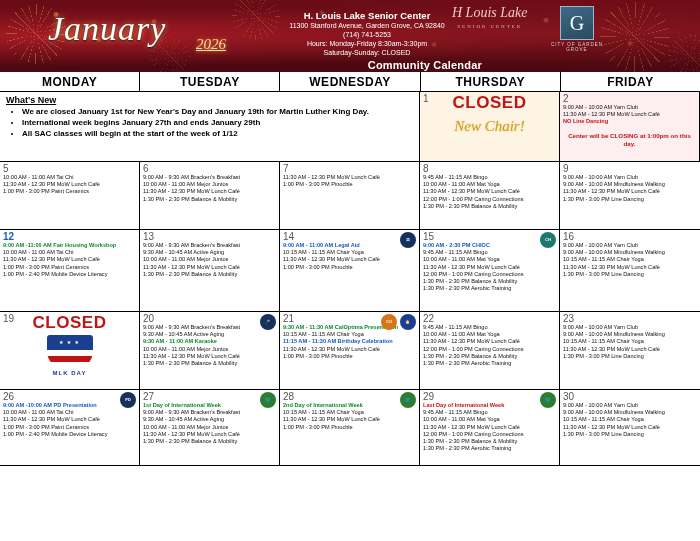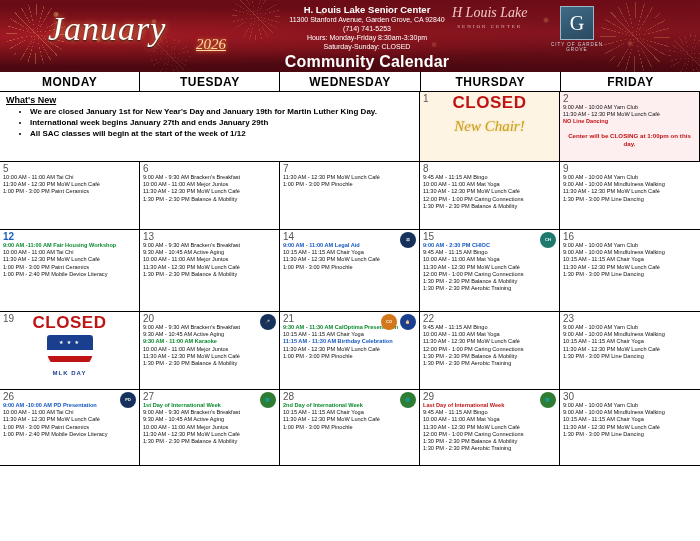--- a/index.html
+++ b/index.html
@@ -51,26 +51,26 @@
     text-shadow: 0 0 6px rgba(255,180,90,.8), 0 1px 2px #000;
   }
   .year-title {
     position:absolute; left:196px; top:36px;
     font-family:"Liberation Serif", serif;
     font-size:15px; color:#ffd9a0; font-style:italic;
     text-shadow:0 0 4px rgba(255,170,60,.9);
     text-decoration:underline;
   }
   .center-block {
-    position:absolute; left:252px; top:4px; width:230px; text-align:center;
+    position:absolute; left:252px; top:10px; width:230px; text-align:center;
     color:#fff;
   }
   .cb-name { font-size:9.5px; font-weight:bold; line-height:11px; }
   .cb-line { font-size:7px; line-height:9px; }
-  .cb-cal { font-size:16px; font-weight:bold; margin-top:2px; letter-spacing:.2px;}
+  .cb-cal { font-size:11px; font-weight:bold; margin-top:2px; letter-spacing:.2px;text-align:right;}
 
   .logo-script {
     position:absolute; left:452px; top:6px;
     font-family:"Liberation Serif", serif; font-style:italic;
     color:#f3c6c6; font-size:14px; text-align:center; line-height:14px;
   }
   .logo-script .sub { font-size:5px; letter-spacing:2px; font-style:normal; color:#e0b3b3; }
   .logo-g {
     position:absolute; left:560px; top:6px; width:34px; height:34px;
     border:1px solid #9bb7c9; background:linear-gradient(160deg,#3e6a86,#2a4a61);
@@ -117,21 +117,21 @@
   .bg-cream { background:#fdf4e3; }
   .bg-pink { background:#fdeef0; }
 
   
   .whatsnew {
     grid-column: 1 / span 3;
     border-right:1px solid #000; border-bottom:1px solid #000;
     padding:3px 6px; height:70px; overflow:hidden;
   }
   .wn-title { font-size:9px; font-weight:bold; text-decoration:underline; margin-bottom:1px;}
-  .whatsnew ul { margin-left:24px; }
+  .whatsnew ul { margin-left:16px; }
   .whatsnew li { font-size:8px; line-height:11px; font-weight:bold; }
 
   .happy {
     text-align:center; font-family:"Liberation Serif",serif; font-style:italic;
     color:#d9a21b; font-size:14px; line-height:15px; margin-top:6px;
     text-shadow:0 0 2px rgba(220,160,30,.5);
   }
   .happy .l2 { color:#caa21e; font-size:15px; }
   .closing-note {
     color:#c01414; font-weight:bold; font-size:6.2px; text-align:center;

